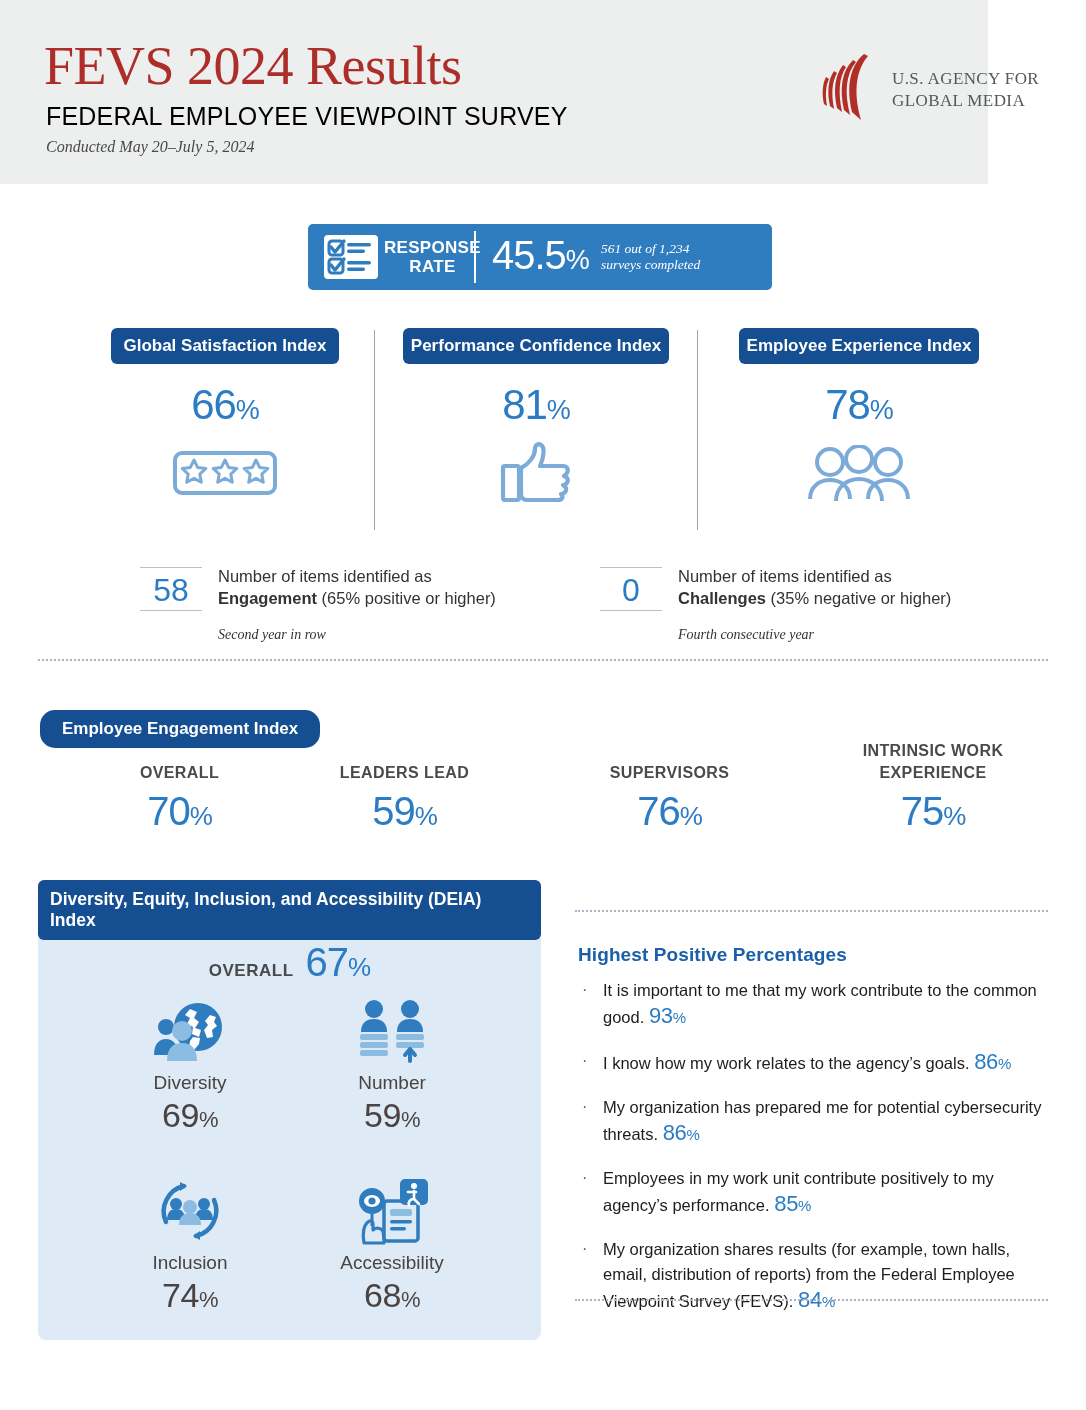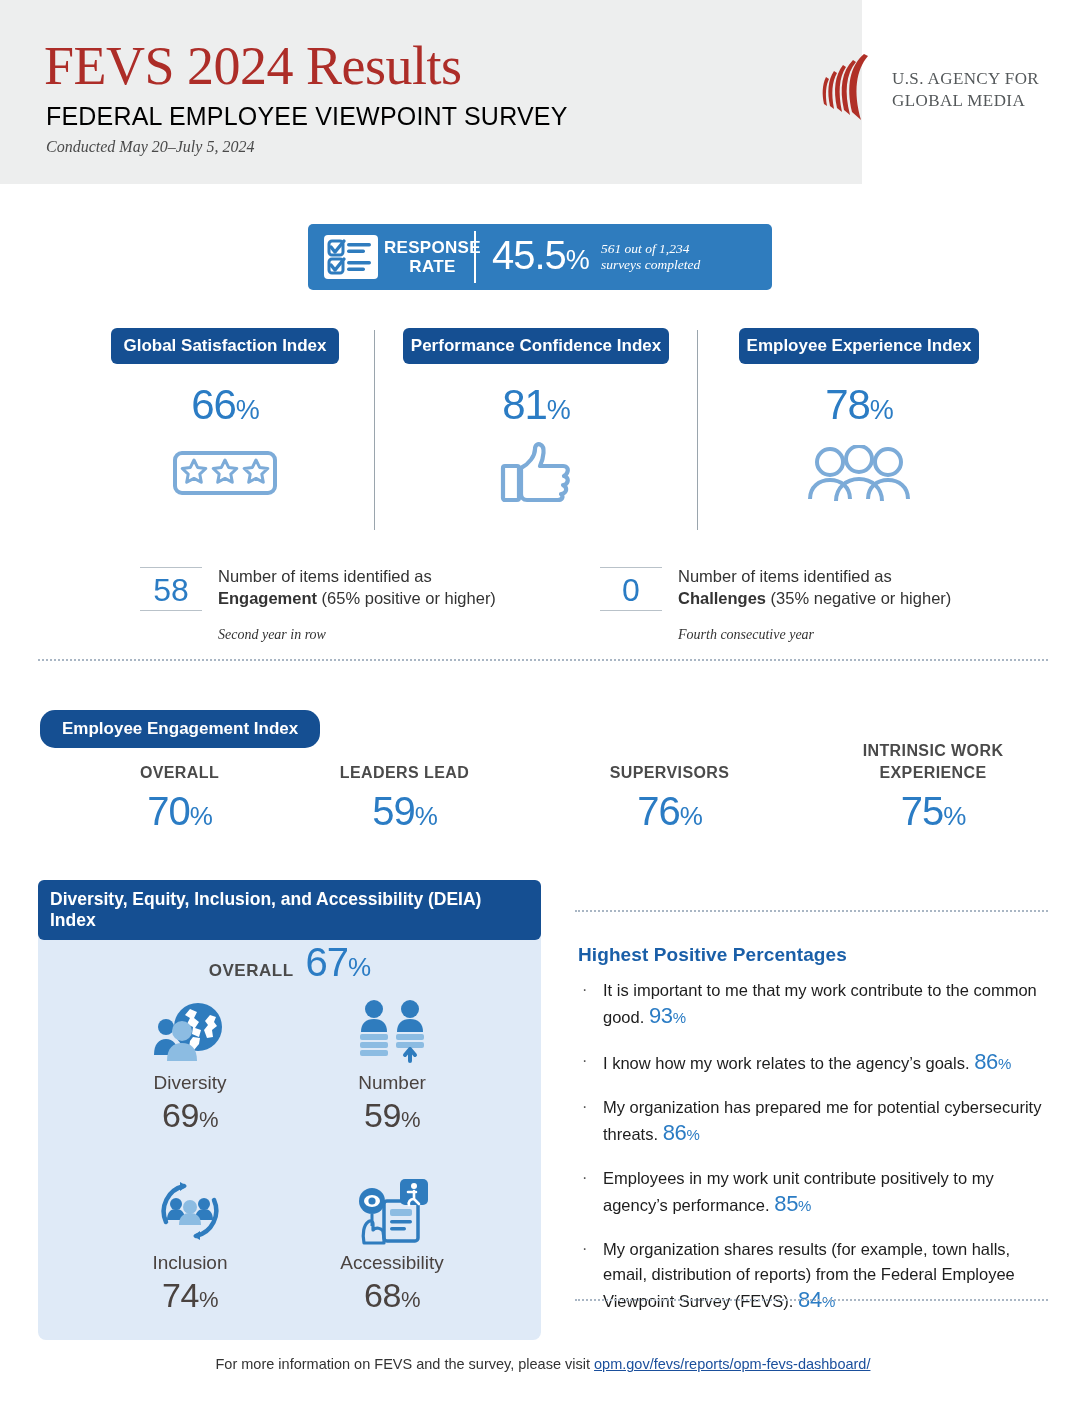--- a/index.html
+++ b/index.html
@@ -7,21 +7,21 @@
     width: 1086px; height: 1410px;
     background: #ffffff;
     font-family: "Liberation Sans", sans-serif;
     color: #333333;
     overflow: hidden;
   }
   .page { position: relative; width: 1086px; height: 1410px; background:#fff; }
 
   
   .header {
-    position: absolute; left:0; top:0; width:862px; height:184px;
+    position: absolute; left:0; top:0; width:988px; height:184px;
     background:#edeeee;
   }
   .hdr-title {
     position:absolute; left:44px; top:36px;
     font-family:"Liberation Serif", serif;
     font-size:54px; line-height:60px; color:#ad2d28; letter-spacing:-0.5px;
     font-weight:400;
   }
   .hdr-sub {
     position:absolute; left:46px; top:102px;
@@ -424,17 +424,14 @@
     </div>
     <div class="hp-item">
       <span class="hp-bullet">·</span><span>Employees in my work unit contribute positively to my agency’s performance.</span> <span class="hp-pct"><span>85</span><span class="sym">%</span></span>
     </div>
     <div class="hp-item">
       <span class="hp-bullet">·</span><span>My organization shares results (for example, town halls, email, distribution of reports) from the Federal Employee Viewpoint Survey (FEVS).</span> <span class="hp-pct"><span>84</span><span class="sym">%</span></span>
     </div>
   </div>
   <div class="dotted dot-right-bot"></div>
 
-  <div class="footer">
-    <span>For more information on FEVS and the survey, please visit </span><a href="#">opm.gov/fevs/reports/opm-fevs-dashboard/</a>
-  </div>
 
 </div>
 
 </body></html>

